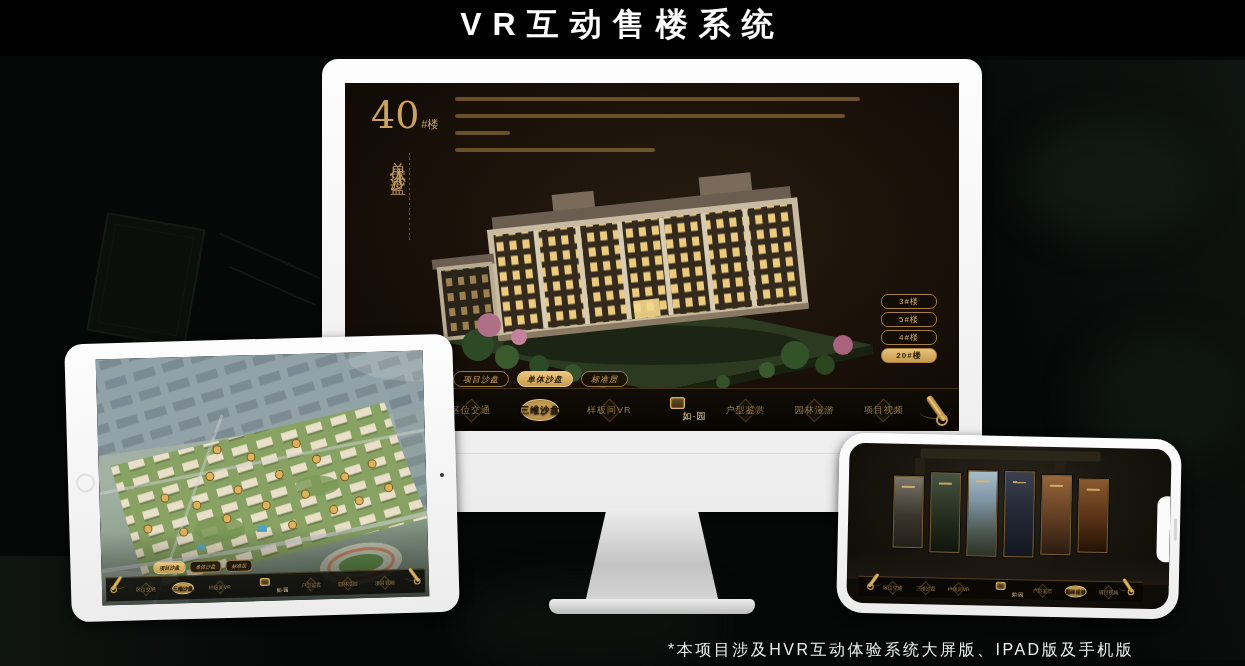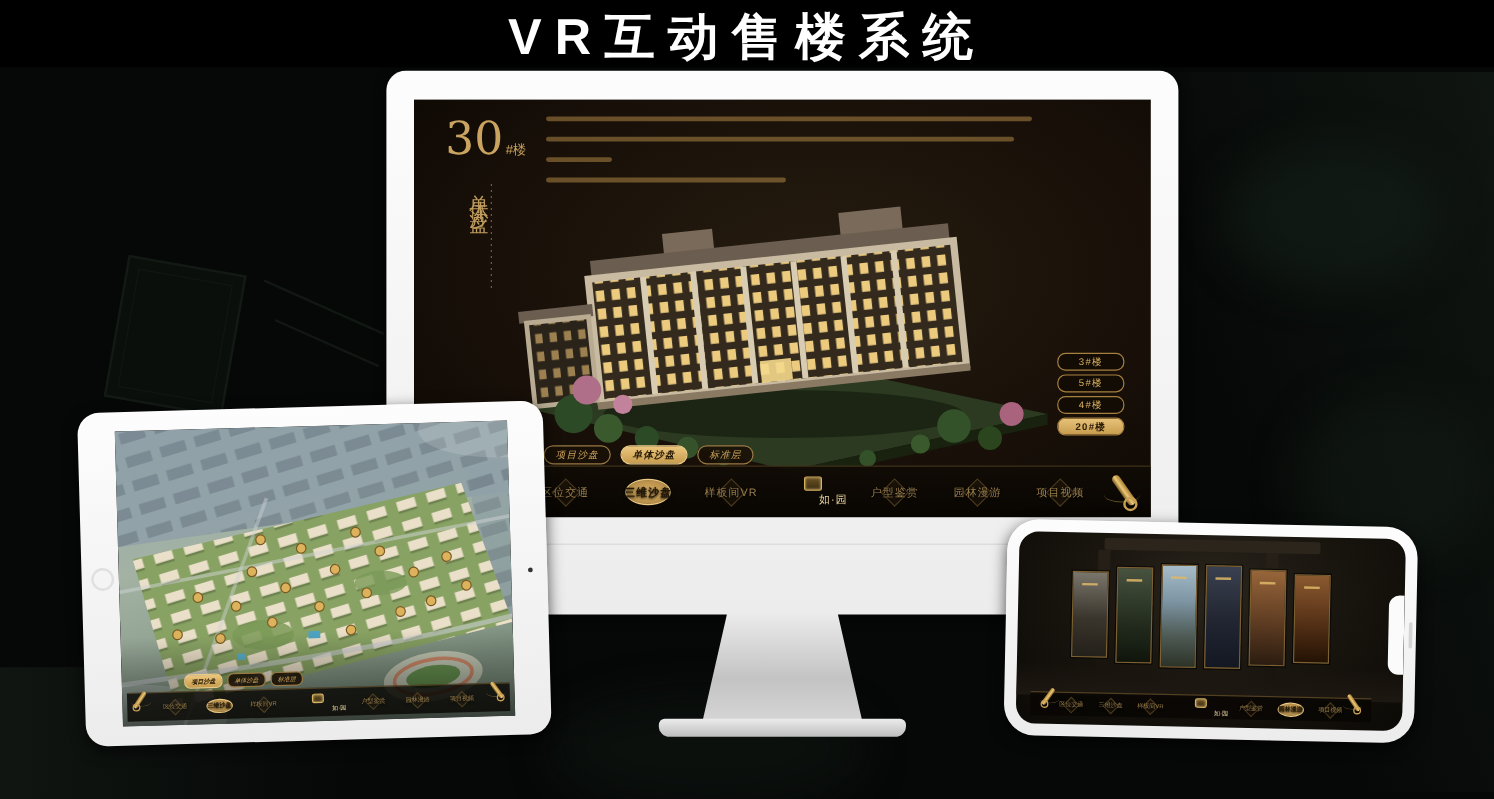--- a/index.html
+++ b/index.html
@@ -12,21 +12,21 @@
              border:2px solid #151c16;background:#0b100c;opacity:.9;}
   .bg-plaque::after{content:"";position:absolute;inset:8px;border:1px solid #121812;}
   .bg-line{position:absolute;background:rgba(60,80,66,.22);height:2px;border-radius:2px;}
   .bg-blob{position:absolute;border-radius:50%;filter:blur(18px);}
   .bg-photos{position:absolute;left:0;top:556px;width:300px;height:110px;
              background:linear-gradient(90deg,rgba(28,38,31,.45),rgba(20,28,23,.15) 70%,transparent);}
   .bg-right{position:absolute;right:0;top:60px;width:300px;height:600px;
             background:linear-gradient(250deg,rgba(24,34,28,.5),transparent 65%);}
 
   .page-title{position:absolute;top:3px;left:0;right:0;text-align:center;color:#fff;
-              font-size:42px;font-weight:bold;letter-spacing:11px;}
+              font-size:32px;font-weight:bold;letter-spacing:11px;}
 
   .footer-note{position:absolute;left:668px;top:640px;color:#ededed;font-size:16px;letter-spacing:2.5px;}
 
   
   .tab{height:14px;padding:0 9px;border-radius:8px;border:1px solid #9a7a44;background:rgba(24,17,7,.9);
        color:#cfa55e;font-size:8px;display:flex;align-items:center;letter-spacing:1px;white-space:nowrap;font-style:italic;}
   .tab.active{background:linear-gradient(#ecc77e,#c79c4e);color:#241806;border-color:#e8c987;font-weight:bold;}
   .tab.mini{height:10px;font-size:5px;padding:0 5px;border-radius:5px;letter-spacing:0;}
 
   .m-item{position:relative;min-width:60px;height:32px;display:flex;align-items:center;justify-content:center;
@@ -163,21 +163,21 @@
     <div class="bg-right"></div>
   </div>
 
   <div class="page-title">VR互动售楼系统</div>
 
   <div class="monitor">
     <div class="monitor-bezel">
       <div class="screen">
 
         <div class="heading">
-          <span class="num">30</span><span class="suffix">#楼</span>
+          <span class="num">40</span><span class="suffix">#楼</span>
         </div>
         <div class="v-caption">单体沙盘</div>
         <div class="v-caption-line"></div>
 
         <div class="desc-lines">
             <i></i>
             <i></i>
             <i></i>
             <i></i>
           </div>
@@ -427,13 +427,14 @@
         </div>
       <div class="scroll mini phone-scroll-r">
           <div class="rod"></div>
           <div class="curl"></div>
         </div>
       <div class="notch"></div>
     </div>
     <div class="phone-speaker"></div>
   </div>
 
+  <div class="footer-note">*本项目涉及HVR互动体验系统大屏版、IPAD版及手机版</div>
 </div>
 
 </body></html>

